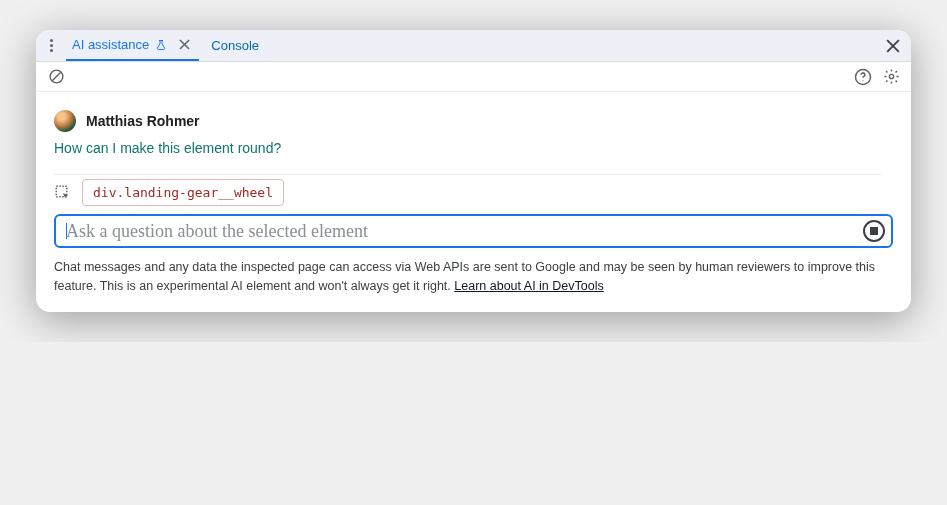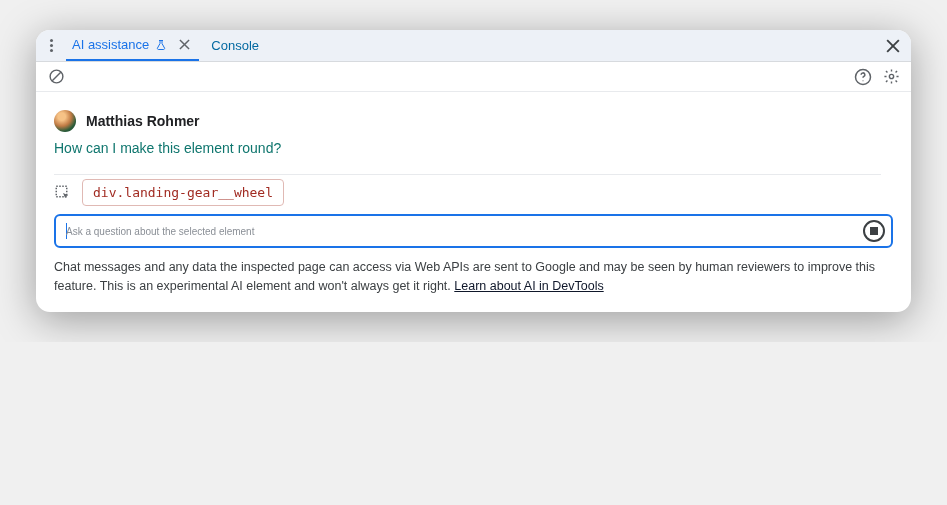--- a/index.html
+++ b/index.html
@@ -119,22 +119,23 @@
     .input-box {
       display:flex; align-items:center;
       border: 2px solid #1a73e8;
       border-radius: 6px;
       height: 34px;
       padding: 0 6px 0 10px;
       background:#fff;
     }
     .input-box input {
       flex:1; border:none; outline:none;
-      font-size: 10px; color:#202124;
+      font-size: 18px; color:#202124;
       background:transparent;
+      font-family:Liberation Serif, serif;
     }
     .input-box input::placeholder { color: #8a8f96; }
     .stop-btn {
       width:22px; height:22px; border-radius:50%;
       border: 2px solid #3c4043;
       display:flex; align-items:center; justify-content:center;
       cursor:pointer;
     }
     .stop-btn .sq { width:8px; height:8px; background:#3c4043; }
     

